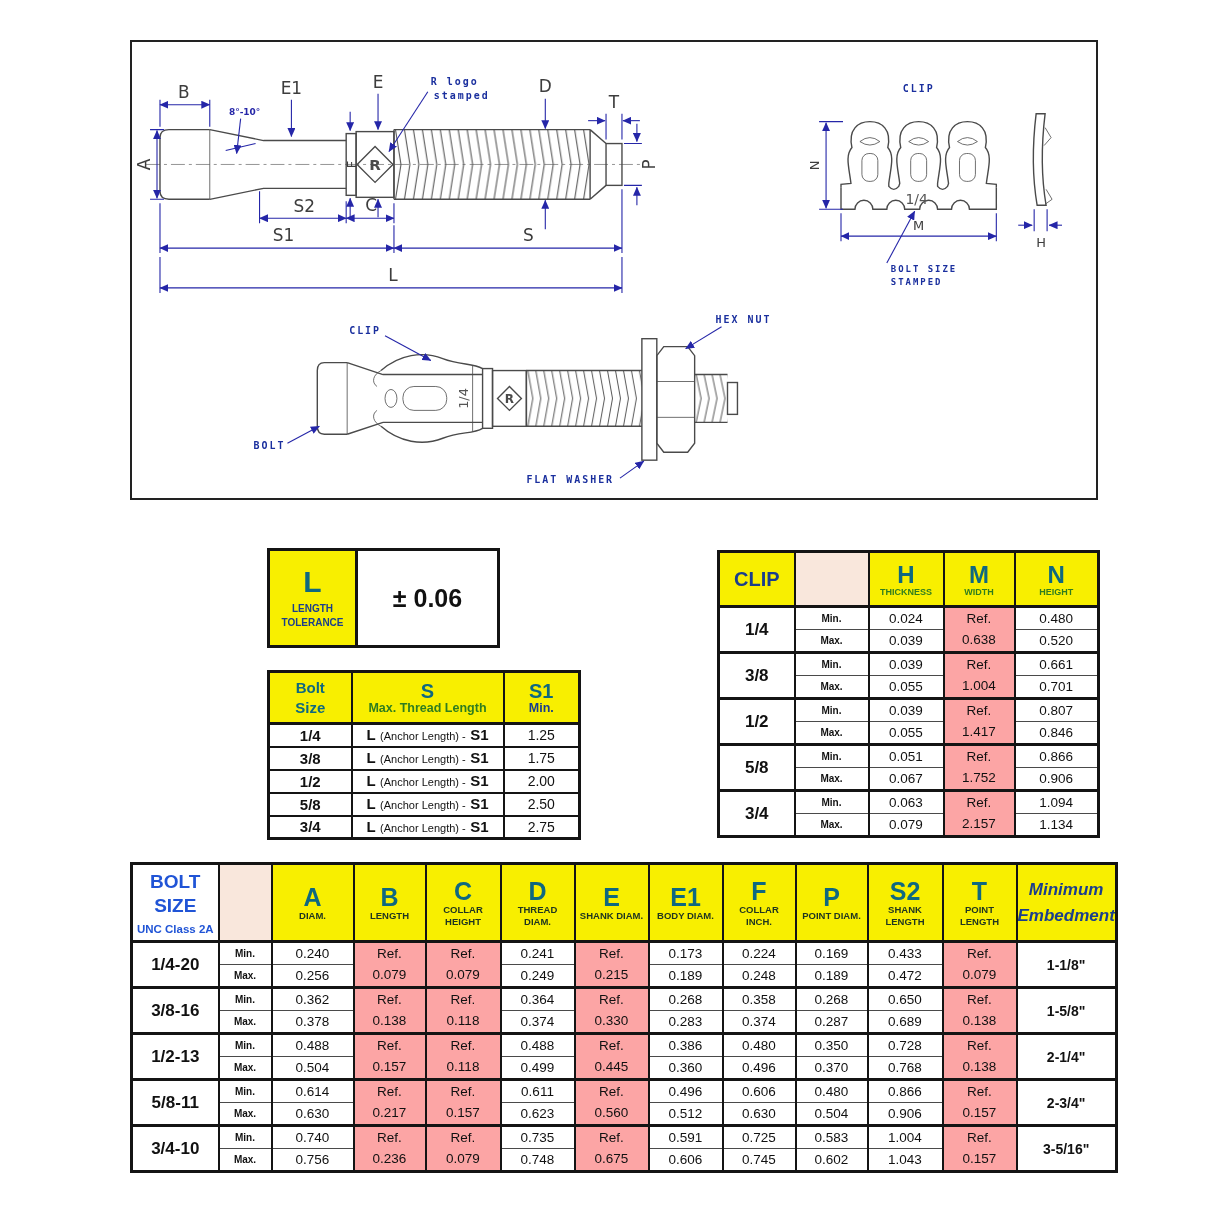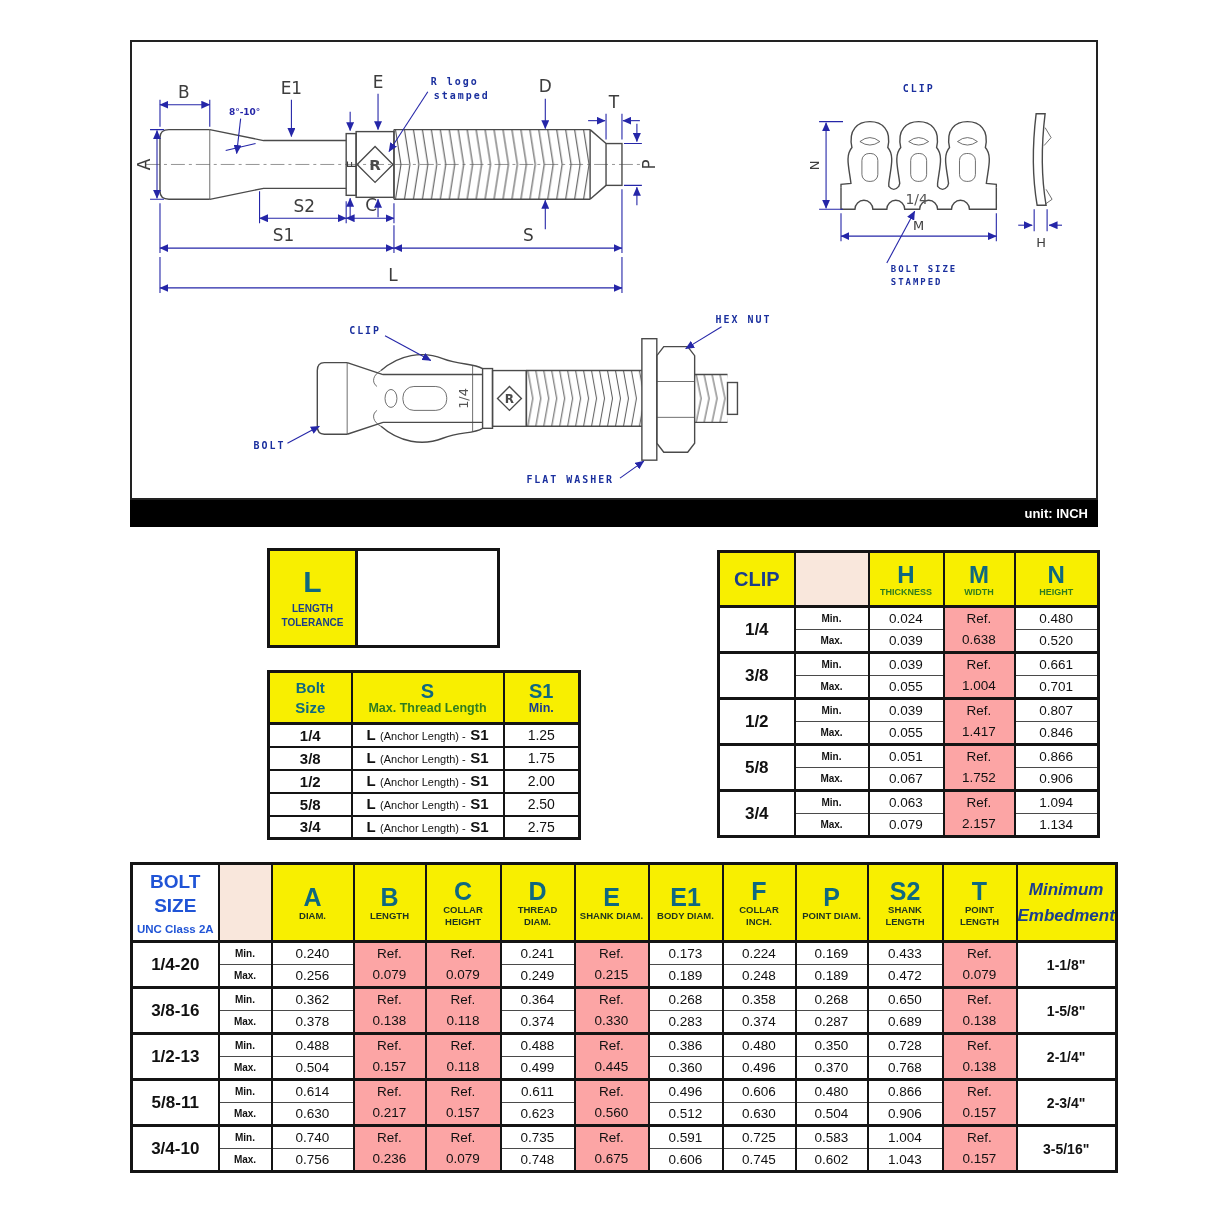--- a/index.html
+++ b/index.html
@@ -251,29 +251,29 @@
           <line class="dim" x1="254" y1="295" x2="300" y2="320" marker-end="url(#ar)"></line>
           <text class="stencil" x="122" y="409">BOLT</text>
           <line class="dim" x1="156" y1="403" x2="188" y2="386" marker-end="url(#ar)"></line>
           <text class="stencil" x="396" y="443">FLAT WASHER</text>
           <line class="dim" x1="490" y1="438" x2="514" y2="421" marker-end="url(#ar)"></line>
           <text class="stencil" x="586" y="282">HEX NUT</text>
           <line class="dim" x1="592" y1="286" x2="556" y2="308" marker-end="url(#ar)"></line>
         </g>
       </svg>
     </div>
-    <div class="unit-bar">unit: INCH</div>
   </div>
 
   <div class="tol">
     <div class="tol-left">
       <div class="tol-dim">L</div>
       <div class="tol-sub">LENGTH</div>
       <div class="tol-sub">TOLERANCE</div>
     </div>
+    <div class="tol-val">± 0.06</div>
   </div>
 
   <table class="spec tt">
     <colgroup>
         <col style="width:83px">
         <col style="width:152px">
         <col style="width:76px">
       </colgroup>
     <thead>
       <tr>

